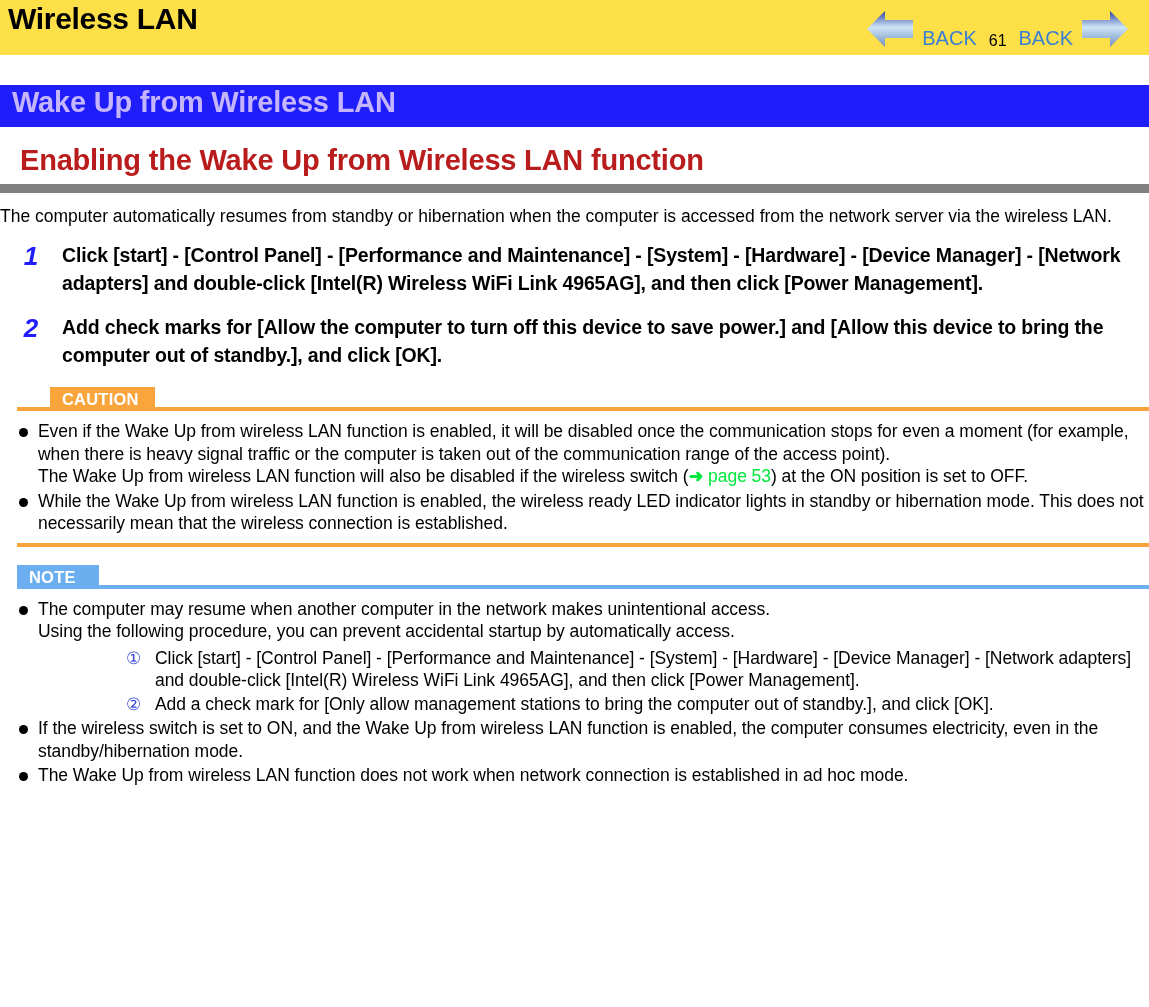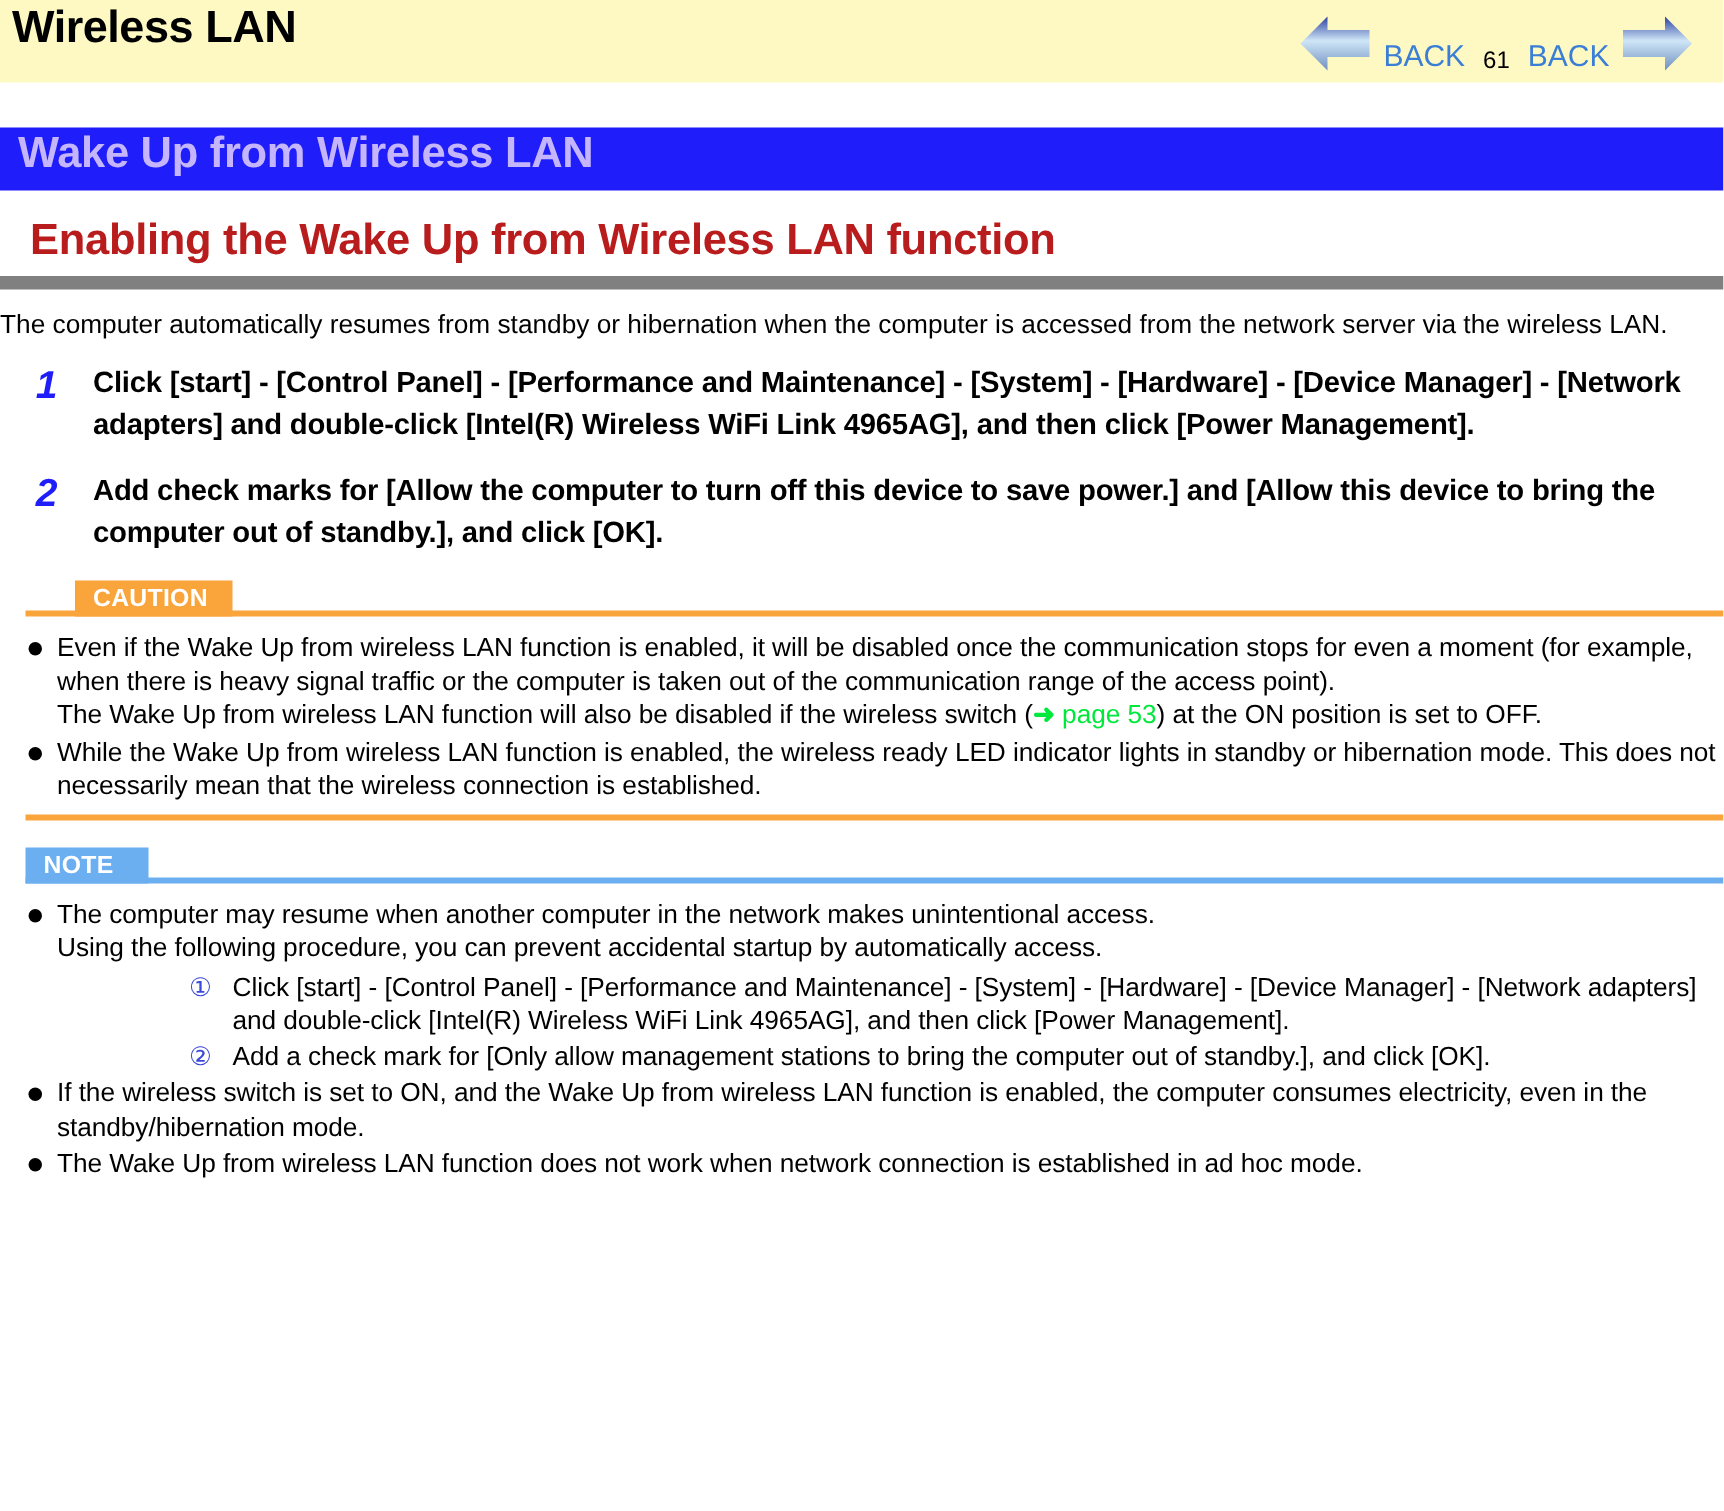--- a/index.html
+++ b/index.html
@@ -14,21 +14,21 @@
     color: #000000;
     overflow: hidden;
     position: relative;
   }
 
   
   .header {
     position: relative;
     width: 1149px;
     height: 55px;
-    background: #fef9c3;
+    background: #fde047;
     box-sizing: border-box;
   }
   .header-title {
     position: absolute;
     left: 8px;
     top: 2px;
     font-size: 30px;
     font-weight: bold;
     letter-spacing: -0.3px;
     color: #000000;

